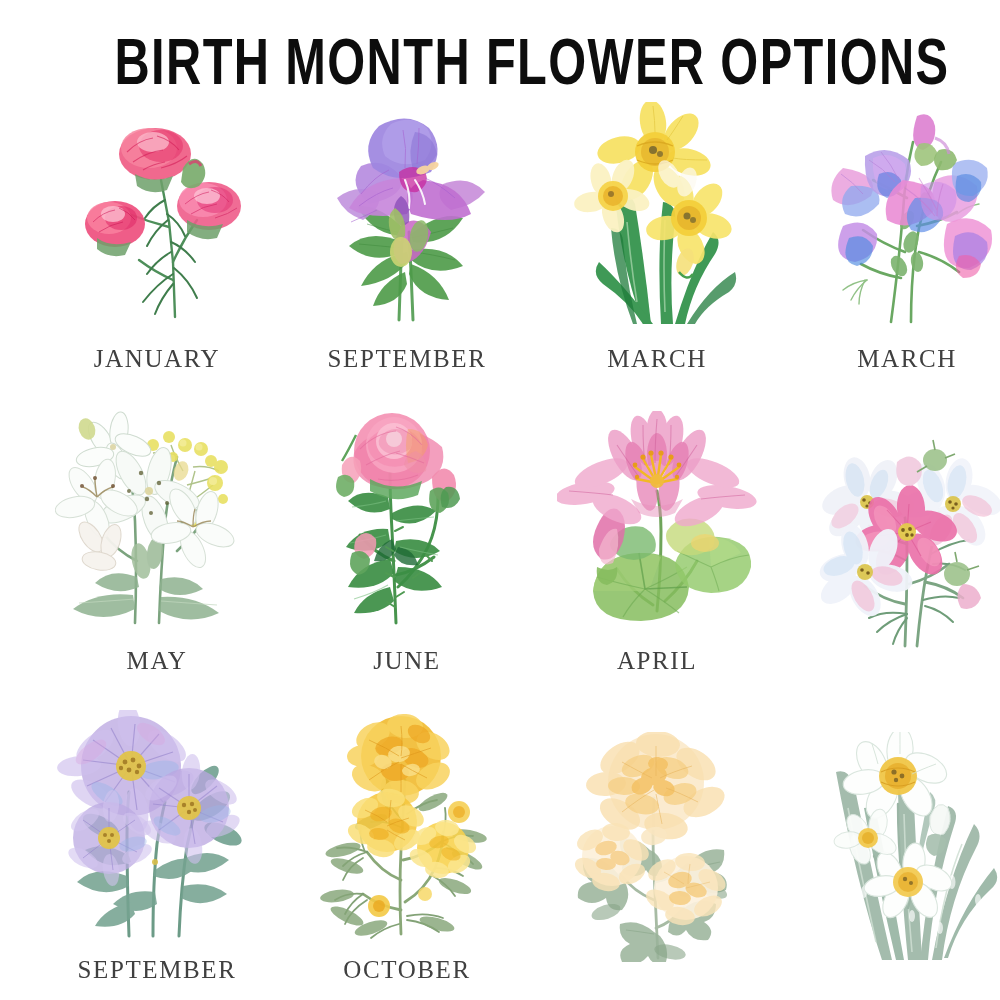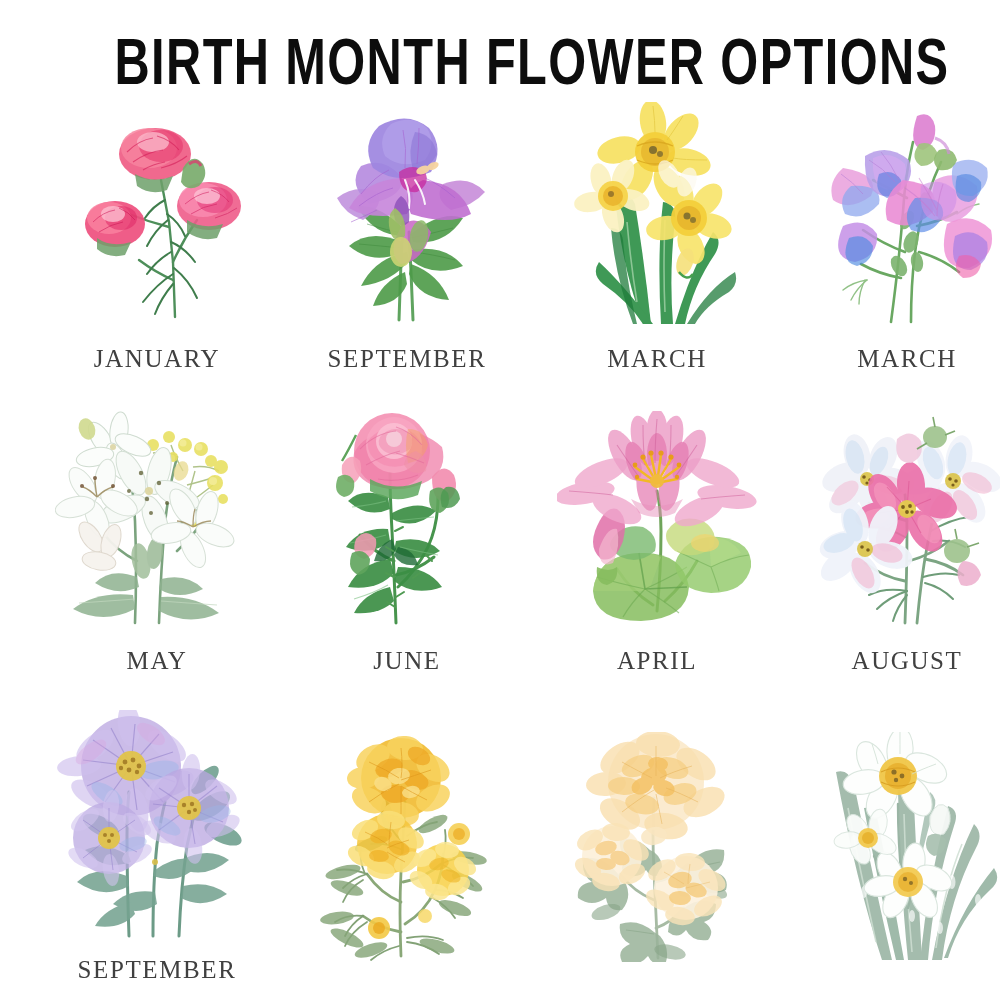--- a/index.html
+++ b/index.html
@@ -817,21 +817,20 @@
           <g>
             <ellipse cx="150" cy="140" rx="13" ry="12" fill="#9dc28c" opacity="0.9"></ellipse>
             <path d="M156 150 q14 0 18 14 q-6 14 -20 10 q-8 -14 2 -24 z" fill="#ecaecd" opacity="0.85"></path>
             <g stroke="#7ea86f" stroke-width="1.6" fill="none">
               <path d="M150 128 l-2 -10"></path>
                 <path d="M160 136 l12 -4"></path>
             </g>
           </g>
         </svg>
       </div>
-      <div class="label">AUGUST</div>
     </div>
 
     <div class="cell row3">
       <div class="art">
         <svg width="205" height="230" viewBox="0 0 205 230">
           <g stroke="#6c9b87" stroke-width="3" fill="none" stroke-linecap="round">
             <path d="M74 226 Q72 170 72 126 Q72 100 74 82"></path>
             <path d="M98 226 Q98 172 102 134 Q106 108 110 92"></path>
             <path d="M124 226 Q126 176 132 136 Q138 108 142 94"></path>
           </g>
@@ -1086,20 +1085,21 @@
           </g>
           <g>
             <circle cx="72" cy="196" r="11" fill="#f3c945" opacity="0.9"></circle>
             <circle cx="72" cy="196" r="6" fill="#eaa921" opacity="0.8"></circle>
           </g>
           <g>
             <circle cx="118" cy="184" r="7" fill="#f7d869" opacity="0.85"></circle>
           </g>
         </svg>
       </div>
+      <div class="label">OCTOBER</div>
     </div>
 
     <div class="cell row3">
       <div class="art">
         <svg width="190" height="230" viewBox="0 0 190 230">
           <g stroke="#a7bba4" stroke-width="2.8" fill="none" stroke-linecap="round">
             <path d="M96 226 Q94 180 92 140 Q90 100 92 66"></path>
             <path d="M92 168 Q72 160 58 142"></path>
             <path d="M94 150 Q112 146 126 132"></path>
             <path d="M94 196 Q110 190 122 176"></path>

